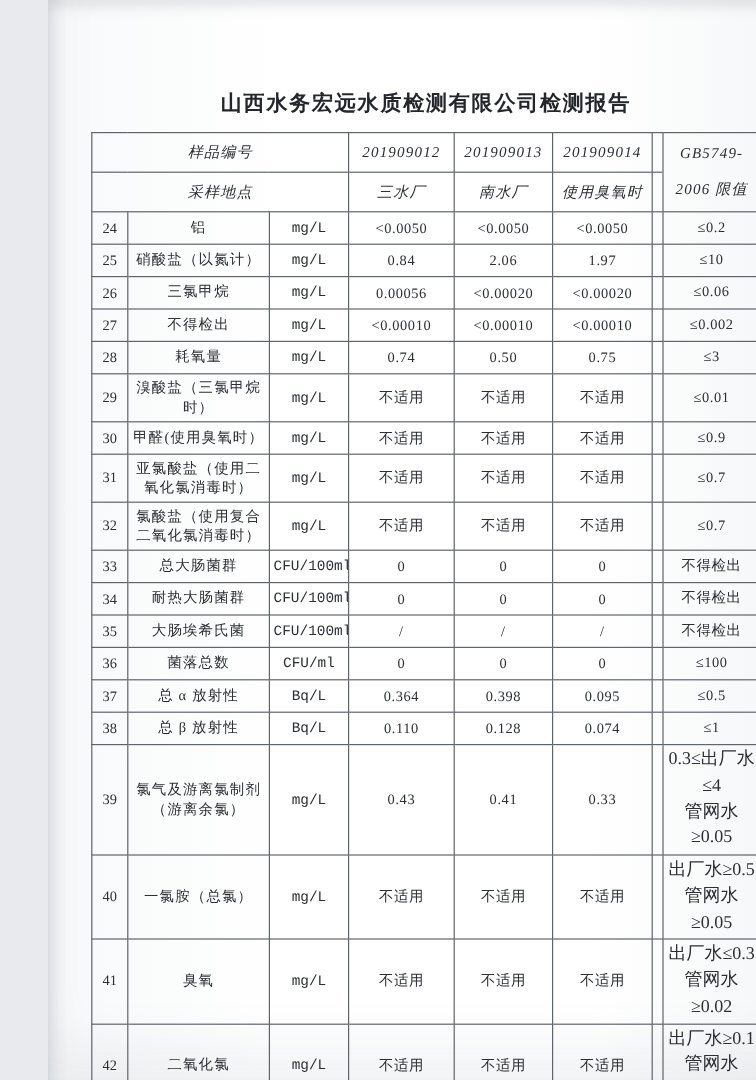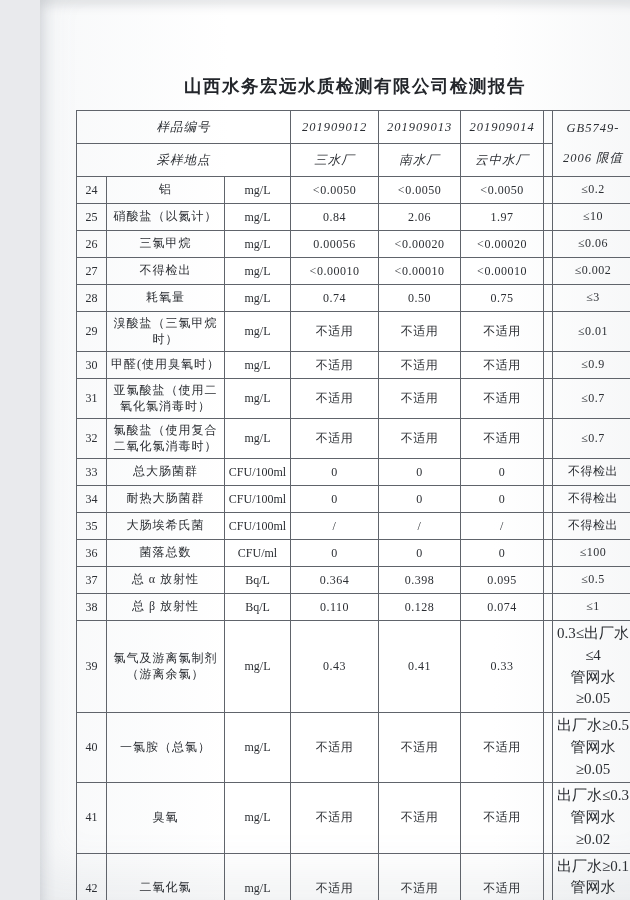--- a/index.html
+++ b/index.html
@@ -57,21 +57,21 @@
   tbody tr { height: 27px; }
   tbody tr.tall { height: 40px; }
   .td-no { letter-spacing: 0; }
   .td-name {
     text-align: left;
     padding-left: 8px;
     letter-spacing: 1px;
     white-space: pre-line;
     line-height: 1.3;
   }
-  .td-unit { letter-spacing: 0; }
+  .td-unit { letter-spacing: 0; font-family: Liberation Mono, monospace; }
   .td-val { letter-spacing: 0.5px; }
   .td-limit { letter-spacing: 0.5px; white-space: pre-line; line-height: 1.45; }
   .td-limit.small { font-size: 15px; letter-spacing: 0; }
   .td-spacer {
     border-top: none;
     border-bottom: none;
     padding: 0;
   }
   thead tr:first-child .td-spacer { border-top: 1px solid #60646b; border-bottom: none; }
   .limit-header-cell { letter-spacing: 1px; }
@@ -119,21 +119,21 @@
           <div class="stack">
             <span>GB5749-</span>
             <span>2006 限值</span>
           </div>
         </td>
       </tr>
       <tr>
         <td colspan="3">采样地点</td>
         <td>三水厂</td>
         <td>南水厂</td>
-        <td>云中水厂</td>
+        <td>使用臭氧时</td>
         <td class="td-spacer"></td>
       </tr>
     </thead>
     <tbody>
         <tr>
           <td class="td-no">24</td>
           <td class="td-name">铝</td>
           <td class="td-unit">mg/L</td>
           <td class="td-val">&lt;0.0050</td>
           <td class="td-val">&lt;0.0050</td>

